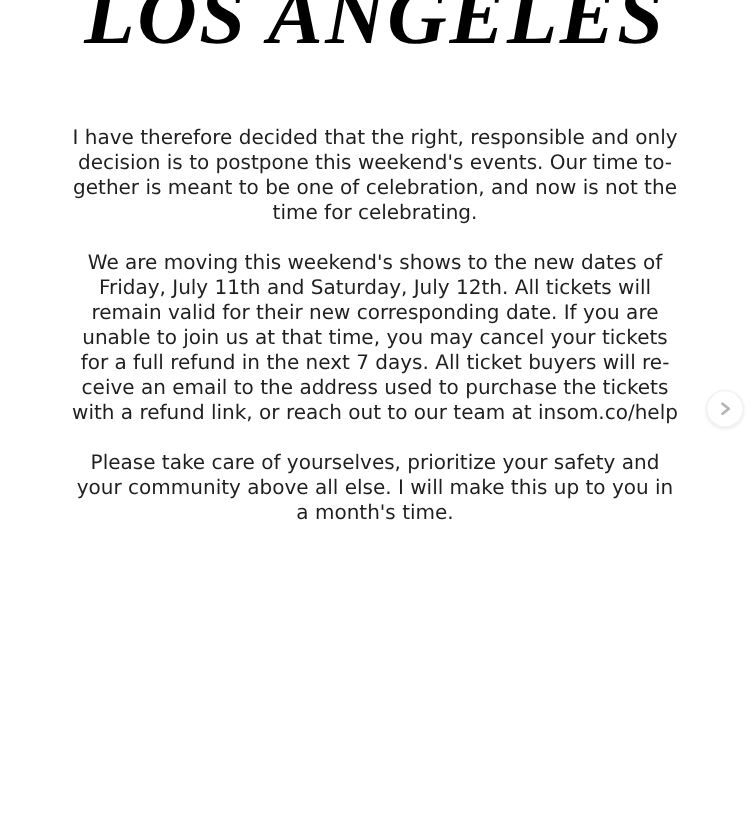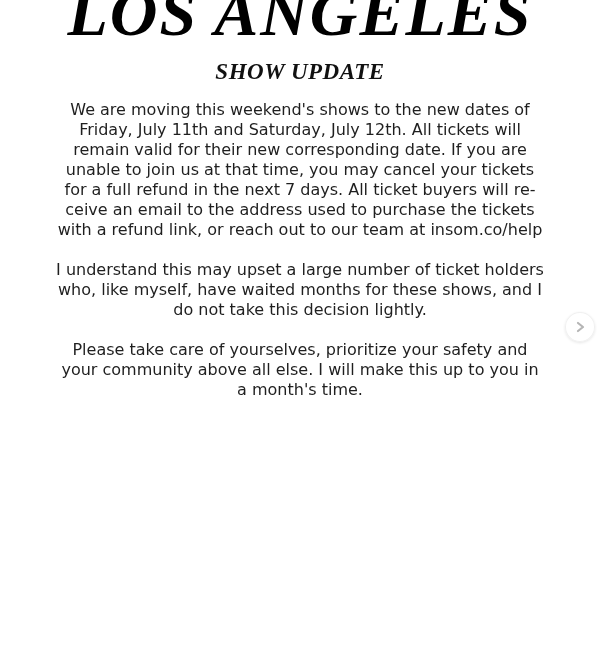--- a/index.html
+++ b/index.html
@@ -80,33 +80,33 @@
     display: block;
   }
 </style>
 </head>
 <body>
 
 <div class="post">
 
   <div class="post-title">LOS ANGELES</div>
 
-  <div class="post-subtitle">SHOW UPDATE</div>
 
   <div class="post-body">
+      <p>I have therefore decided that the right, responsible and only
+decision is to postpone this weekend's events. Our time to-
+gether is meant to be one of celebration, and now is not the
+time for celebrating.</p>
       <p>We are moving this weekend's shows to the new dates of
 Friday, July 11th and Saturday, July 12th. All tickets will
 remain valid for their new corresponding date. If you are
 unable to join us at that time, you may cancel your tickets
 for a full refund in the next 7 days. All ticket buyers will re-
 ceive an email to the address used to purchase the tickets
 with a refund link, or reach out to our team at insom.co/help</p>
-      <p>I understand this may upset a large number of ticket holders
-who, like myself, have waited months for these shows, and I
-do not take this decision lightly.</p>
       <p>Please take care of yourselves, prioritize your safety and
 your community above all else. I will make this up to you in
 a month's time.</p>
     </div>
 
   <button class="next-button" aria-label="Next">
     <span>
       <svg width="14" height="14" viewBox="0 0 14 14" fill="none">
         <polyline points="5,3 10,7 5,11" stroke="#b5b5b5" stroke-width="2.2" stroke-linecap="round" stroke-linejoin="round"></polyline>
       </svg>

